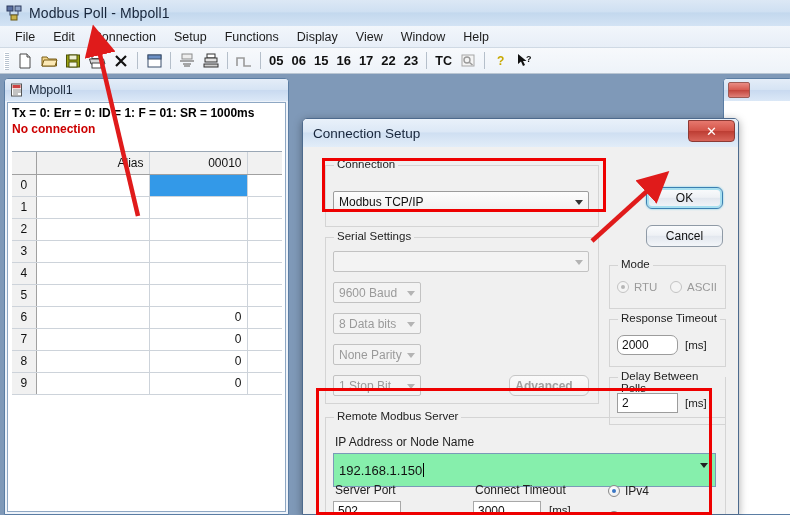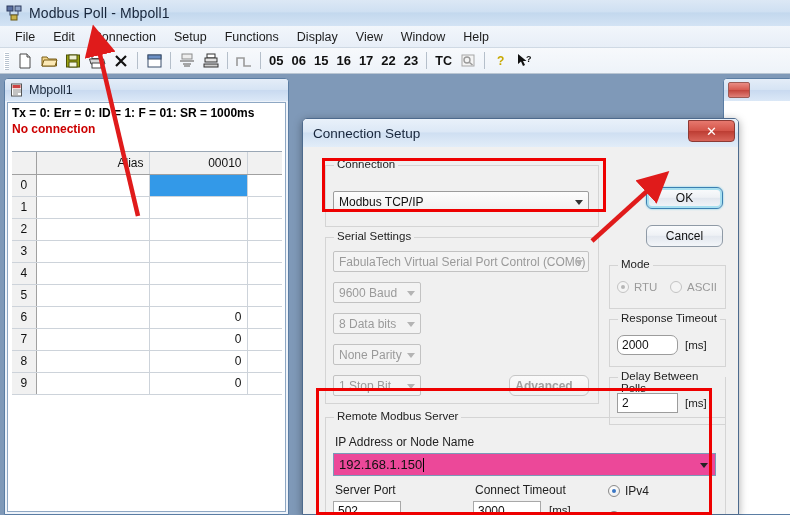--- a/index.html
+++ b/index.html
@@ -136,21 +136,21 @@
   .combo.dis{color:#9a9a9a;background:#f3f3f3;border-color:#c2c2c2;}
   .combo.dis .arw{border-top-color:#b4b4b4;}
 
   .tbox{
     position:absolute;height:20px;box-sizing:border-box;background:#fff;
     border:1px solid #9c9c9c;font-size:12px;color:#111;
     display:flex;align-items:center;padding-left:4px;
   }
   .tbox.flat{border:1px solid #a8a8a8;}
   .ipbox{
-    position:absolute;height:23px;box-sizing:border-box;background:#ec4899;
+    position:absolute;height:34px;box-sizing:border-box;background:#86efac;
     border:1px solid #7a9ab8;font-size:13px;color:#111;display:flex;align-items:center;padding-left:5px;
   }
   .ipbox .arw{position:absolute;right:7px;top:9px;width:0;height:0;
     border-left:4px solid transparent;border-right:4px solid transparent;border-top:5px solid #222;}
   .caret{display:inline-block;width:1px;height:14px;background:#000;margin-left:1px;}
 
   .lbl{position:absolute;font-size:11.5px;color:#222;}
 
   .btn{
     position:absolute;box-sizing:border-box;height:22px;
@@ -427,21 +427,20 @@
       </div>
       <div class="combo" style="left:30px;top:44px;width:256px;">
         <span>Modbus TCP/IP</span>
         <i class="arw"></i>
       </div>
 
       <div class="gb" style="left:22px;top:90px;width:272px;height:165px;">
         <span class="gb-lbl">Serial Settings</span>
       </div>
       <div class="combo dis" style="left:30px;top:104px;width:256px;">
-        <span>FabulaTech Virtual Serial Port Control (COM6)</span>
         <i class="arw"></i>
       </div>
       <div class="combo dis" style="left:30px;top:135px;width:88px;">
         <span>9600 Baud</span>
         <i class="arw"></i>
       </div>
       <div class="combo dis" style="left:30px;top:166px;width:88px;">
         <span>8 Data bits</span>
         <i class="arw"></i>
       </div>

